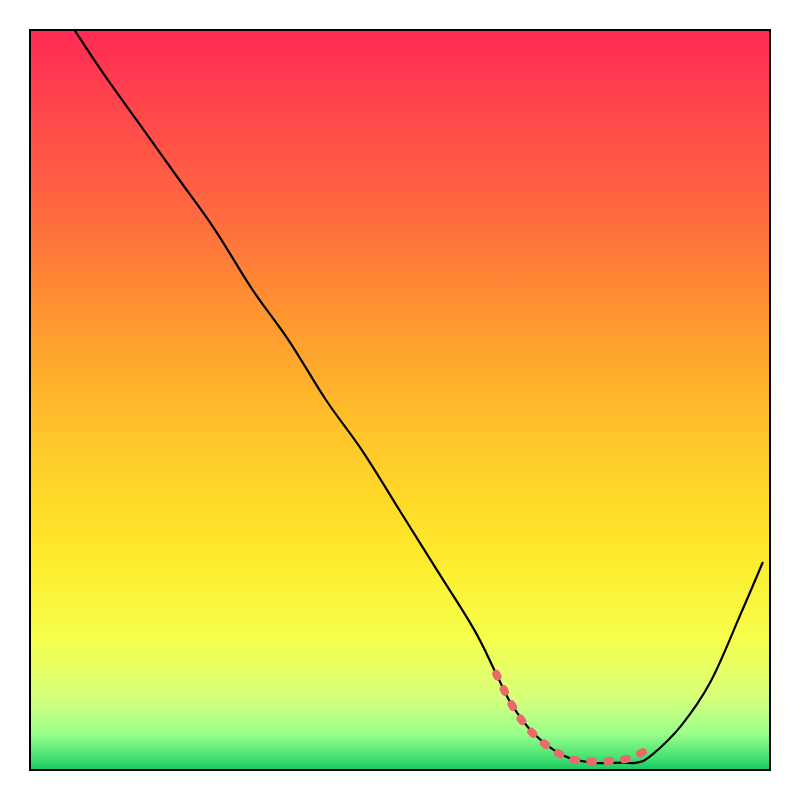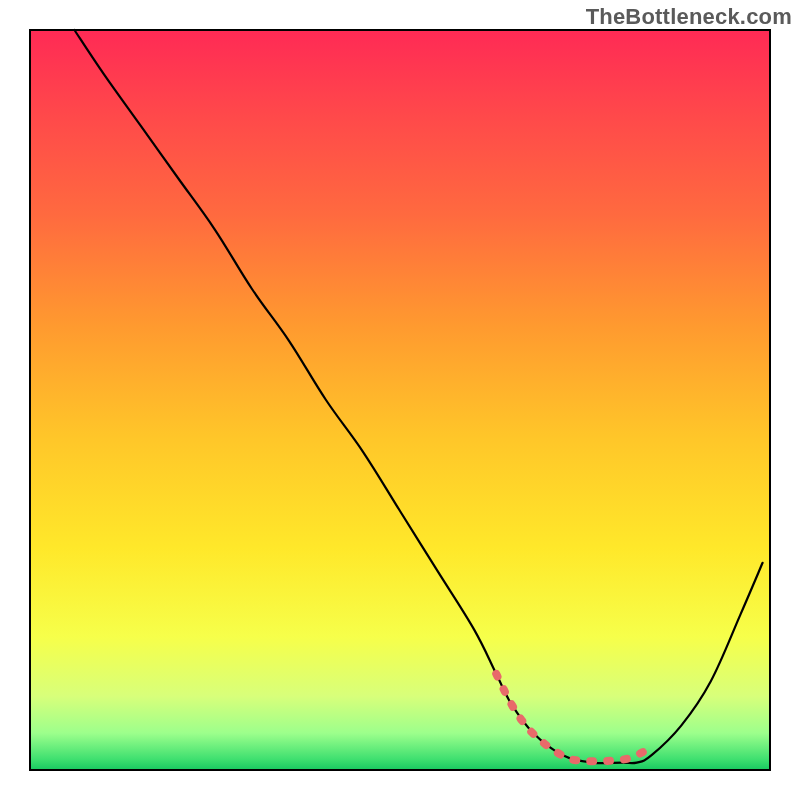--- a/index.html
+++ b/index.html
@@ -32,21 +32,20 @@
     left: 0;
     width: 800px;
     height: 800px;
     display: block;
   }
 </style>
 </head>
 <body>
 
 <div class="container">
-  <div class="watermark">TheBottleneck.com</div>
   <svg class="chart" viewBox="0 0 800 800">
     <defs>
       <linearGradient id="bgGrad" x1="0" y1="0" x2="0" y2="1">
           <stop offset="0%" stop-color="#ff2a55"></stop>
           <stop offset="12%" stop-color="#ff4a4a"></stop>
           <stop offset="25%" stop-color="#ff6a3f"></stop>
           <stop offset="40%" stop-color="#ff9a2f"></stop>
           <stop offset="55.00000000000001%" stop-color="#ffc629"></stop>
           <stop offset="70%" stop-color="#ffe82a"></stop>
           <stop offset="82%" stop-color="#f6ff4a"></stop>

